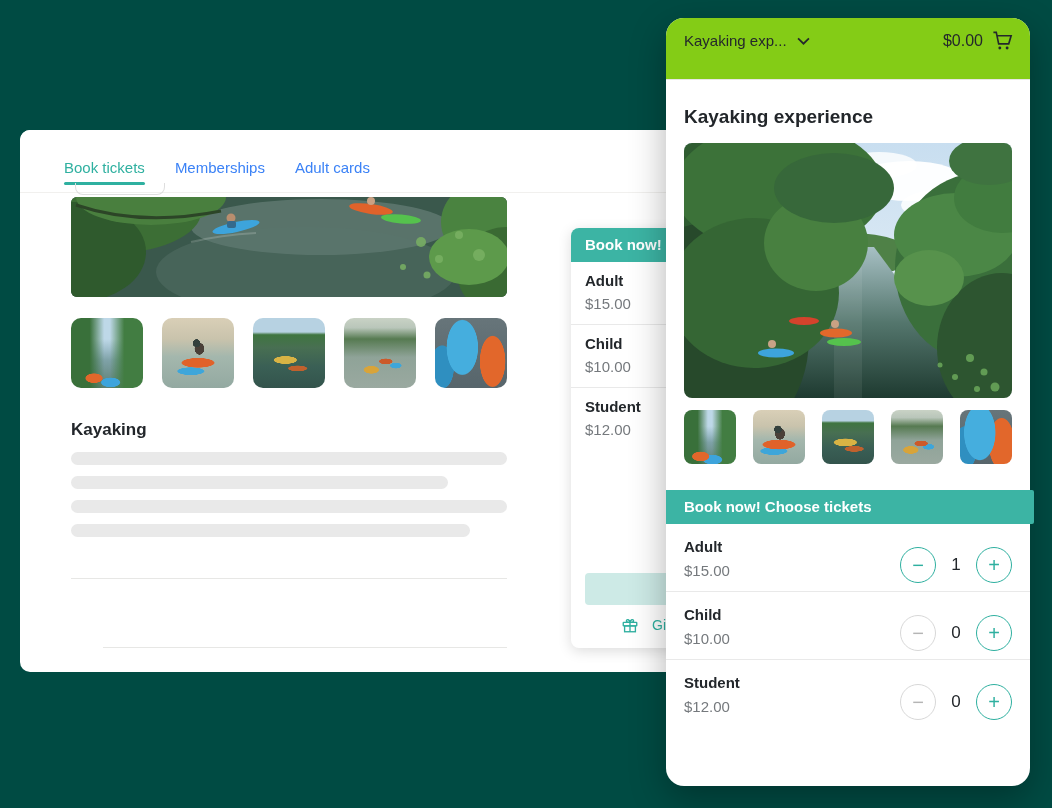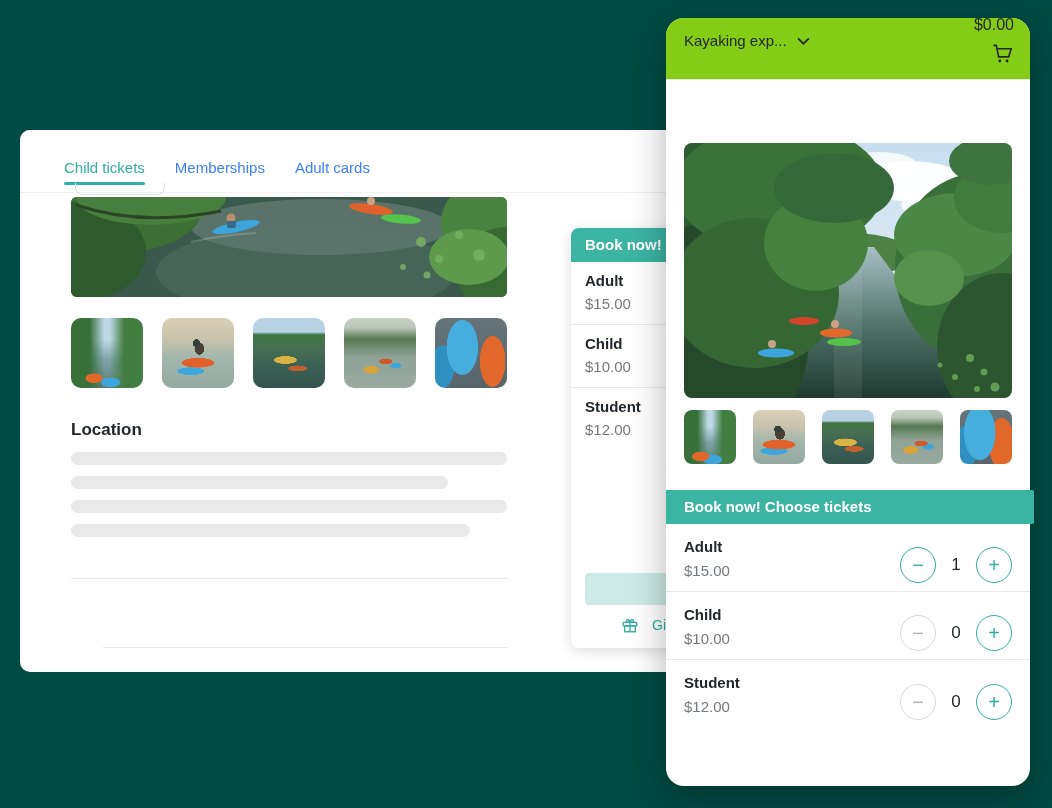--- a/index.html
+++ b/index.html
@@ -81,21 +81,21 @@
   .mini-gift { position:absolute; left:50px; top:388px; display:flex; align-items:center; gap:13px;
     color:#2fb0a0; font-size:14px; white-space:nowrap; cursor:pointer; }
 
   
   .overlay { position:absolute; left:666px; top:18px; width:364px; height:768px; background:#fff;
     border-radius:18px; box-shadow:0 12px 36px rgba(0,0,0,.3); z-index:3; }
   .ov-header { position:absolute; left:0; top:0; width:100%; height:62px; background:#84cc16;
     border-bottom:1px solid #e7e6e3; border-radius:18px 18px 0 0; display:flex; align-items:center;
     justify-content:space-between; padding:0 16px 16px 18px; }
   .ov-select { display:flex; align-items:center; gap:10px; font-size:15px; color:#24282b; cursor:pointer; }
-  .ov-cart { display:flex; align-items:flex-end; gap:8px; cursor:pointer;flex-direction:column; }
+  .ov-cart { display:flex; align-items:center; gap:8px; cursor:pointer; }
   .ov-cart-total { font-size:16px; color:#24282b; }
   .ov-title { position:absolute; left:18px; top:88px; font-size:19px; font-weight:700; color:#22262a; }
   .photo-overlay { position:absolute; left:18px; top:125px; width:328px; height:255px;
     border-radius:8px; overflow:hidden; }
   .photo-overlay svg { display:block; width:100%; height:100%; }
   .thumbs-ov { position:absolute; left:18px; top:392px; width:328px; display:flex; gap:17px; }
   .thumbs-ov .thumb { width:52px; height:54px; border-radius:8px; }
 
   .ov-banner { position:absolute; left:0; right:-4px; top:472px; height:34px; background:#3cb4a4;
     color:#fff; font-weight:700; font-size:15px; line-height:34px; padding-left:18px;
@@ -114,21 +114,21 @@
 
   .icon { display:inline-flex; }
 </style>
 </head>
 <body>
 
 <div class="stage">
 
   <section class="main-card">
     <div class="tabs">
-      <div class="tab active">Child tickets</div>
+      <div class="tab active">Book tickets</div>
       <div class="tab">Memberships</div>
       <div class="tab">Adult cards</div>
     </div>
 
     <div class="scroll-fragment"></div>
 
     <div class="photo-main">
       <svg viewBox="0 0 436 100" preserveAspectRatio="none">
         <rect width="436" height="100" fill="#3f5c50"></rect>
         <ellipse cx="250" cy="30" rx="130" ry="28" fill="#8aa19b" opacity=".55"></ellipse>
@@ -166,21 +166,21 @@
     </div>
 
     <div class="thumbs-main">
       <div class="thumb t1"></div>
       <div class="thumb t2"></div>
       <div class="thumb t3"></div>
       <div class="thumb t4"></div>
       <div class="thumb t5"></div>
     </div>
 
-    <h3 class="overview-heading">Location</h3>
+    <h3 class="overview-heading">Kayaking</h3>
     <div class="bars">
       <div class="bar b1"></div>
       <div class="bar b2"></div>
       <div class="bar b3"></div>
       <div class="bar b4"></div>
     </div>
 
     <div class="divider-1"></div>
     <div class="divider-2"></div>
   </section>
@@ -231,20 +231,21 @@
         <span class="icon">
           <svg width="23" height="23" viewBox="0 0 24 24" fill="none" stroke="#24282b" stroke-width="1.7">
             <path d="M2.5 3.5 h3 l2.5 12 h10.5 l2.5 -8.5 H6.5"></path>
             <circle cx="9.2" cy="19.8" r="1.5" fill="#24282b" stroke="none"></circle>
             <circle cx="16.8" cy="19.8" r="1.5" fill="#24282b" stroke="none"></circle>
           </svg>
         </span>
       </div>
     </header>
 
+    <h2 class="ov-title">Kayaking experience</h2>
 
     <div class="photo-overlay">
       <svg viewBox="0 0 328 255" preserveAspectRatio="none">
         <defs>
           <linearGradient id="sky" x1="0" y1="0" x2="0" y2="1">
             <stop offset="0" stop-color="#c8def0"></stop>
               <stop offset="1" stop-color="#eef4f8"></stop>
           </linearGradient>
           <linearGradient id="wat" x1="0" y1="0" x2="0" y2="1">
             <stop offset="0" stop-color="#a7c0c4"></stop>

